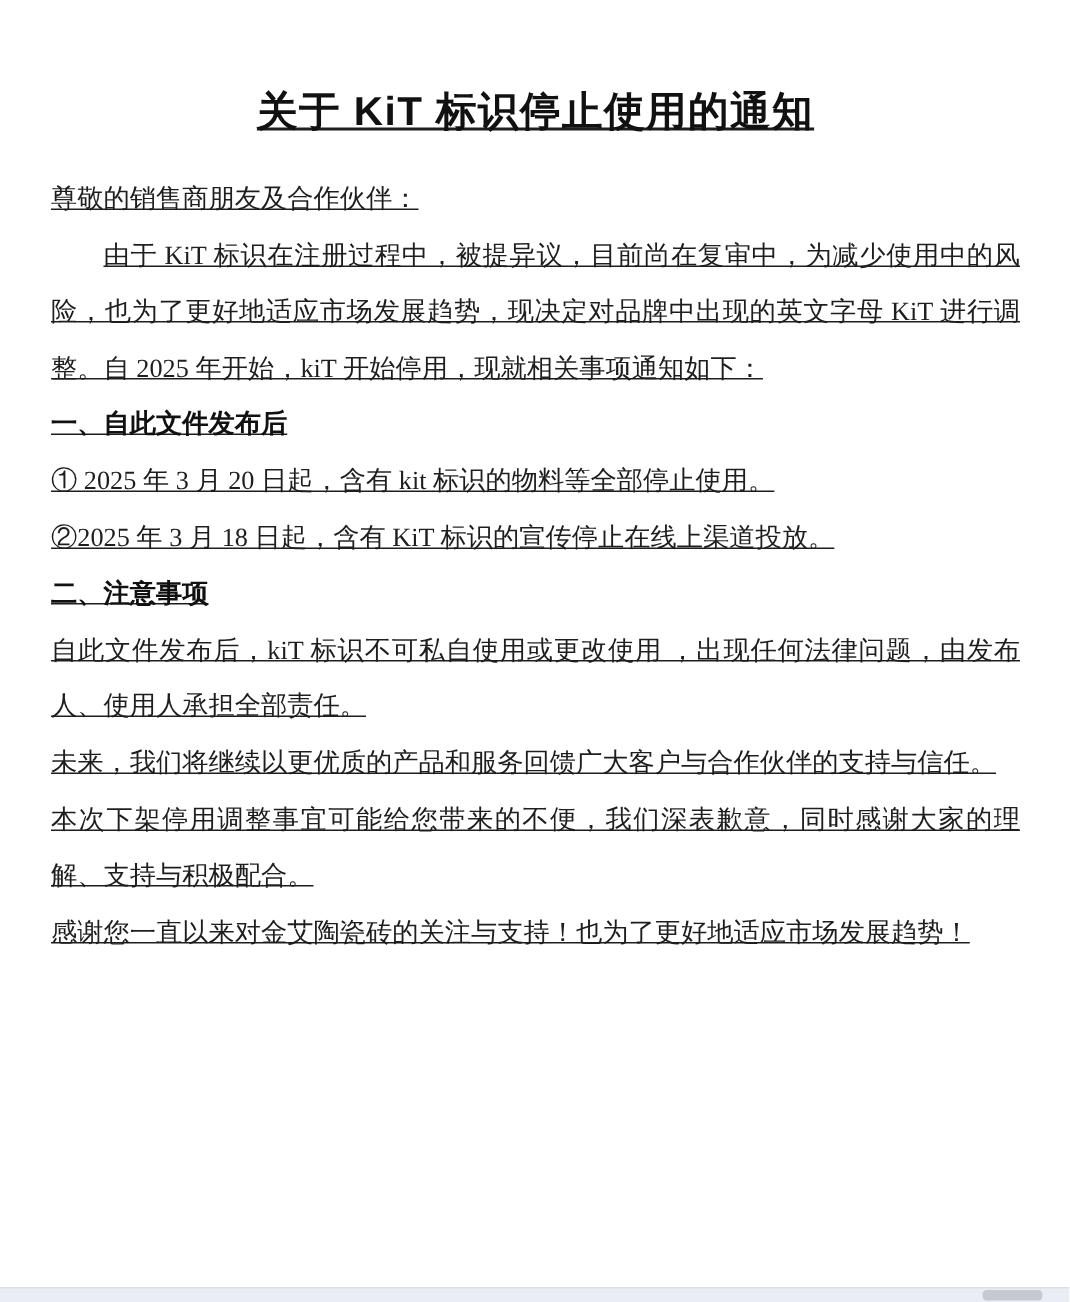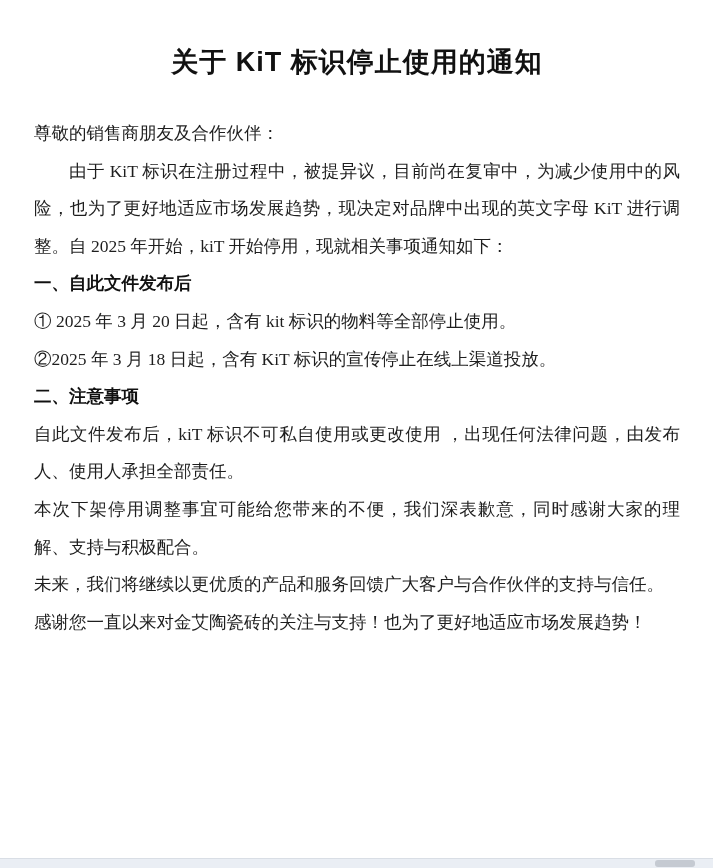--- a/index.html
+++ b/index.html
@@ -9,35 +9,36 @@
   body {
     width: 713px;
     height: 868px;
     background: #ffffff;
     overflow: hidden;
     position: relative;
     font-family: "Liberation Serif", "DejaVu Serif", serif;
     color: #1e1e1e;
   }
   .page {
-    padding: 42px 33px 0 34px;
+    padding: 54px 33px 0 34px;
     box-sizing: border-box;
+    text-decoration: underline;
   }
   .title {
     font-family: "Liberation Sans", "DejaVu Sans", sans-serif;
     font-weight: 700;
     font-size: 27px;
     line-height: 40px;
     text-align: center;
     letter-spacing: 1px;
     color: #111111;
     margin: 0;
   }
   .doc-body {
-    margin-top: 33px;
+    margin-top: 20px;
   }
   .line {
     margin: 0;
     font-size: 17.5px;
     line-height: 37.6px;
     text-align: justify;
     text-justify: inter-ideograph;
     word-break: break-all;
   }
   .indent {
@@ -87,23 +88,23 @@
   <div class="doc-body">
     <p class="line">尊敬的销售商朋友及合作伙伴：</p>
     <p class="line indent">由于 KiT 标识在注册过程中，被提异议，目前尚在复审中，为减少使用中的风险，也为了更好地适应市场发展趋势，现决定对品牌中出现的英文字母 KiT 进行调整。自 2025 年开始，kiT 开始停用，现就相关事项通知如下：</p>
 
     <p class="line heading">一、自此文件发布后</p>
     <p class="line">① 2025 年 3 月 20 日起，含有 kit 标识的物料等全部停止使用。</p>
     <p class="line">②2025 年 3 月 18 日起，含有 KiT 标识的宣传停止在线上渠道投放。</p>
 
     <p class="line heading">二、注意事项</p>
     <p class="line">自此文件发布后，kiT 标识不可私自使用或更改使用 ，出现任何法律问题，由发布人、使用人承担全部责任。</p>
+    <p class="line">未来，我们将继续以更优质的产品和服务回馈广大客户与合作伙伴的支持与信任。</p>
+
     <p class="line">本次下架停用调整事宜可能给您带来的不便，我们深表歉意，同时感谢大家的理解、支持与积极配合。</p>
-
-    <p class="line">未来，我们将继续以更优质的产品和服务回馈广大客户与合作伙伴的支持与信任。</p>
     <p class="line">感谢您一直以来对金艾陶瓷砖的关注与支持！也为了更好地适应市场发展趋势！</p>
   </div>
 
 </div>
 
 <div class="h-scrollbar">
   <div class="thumb"></div>
 </div>
 
 </body></html>

